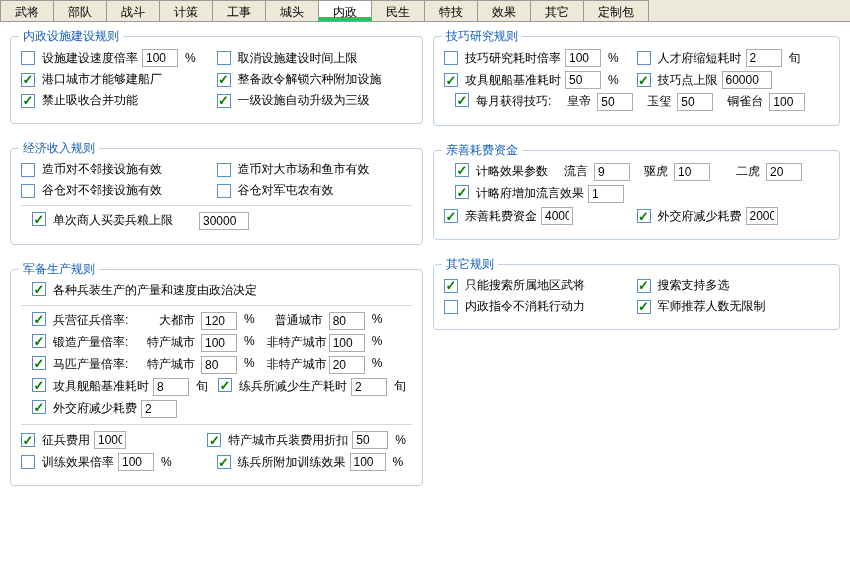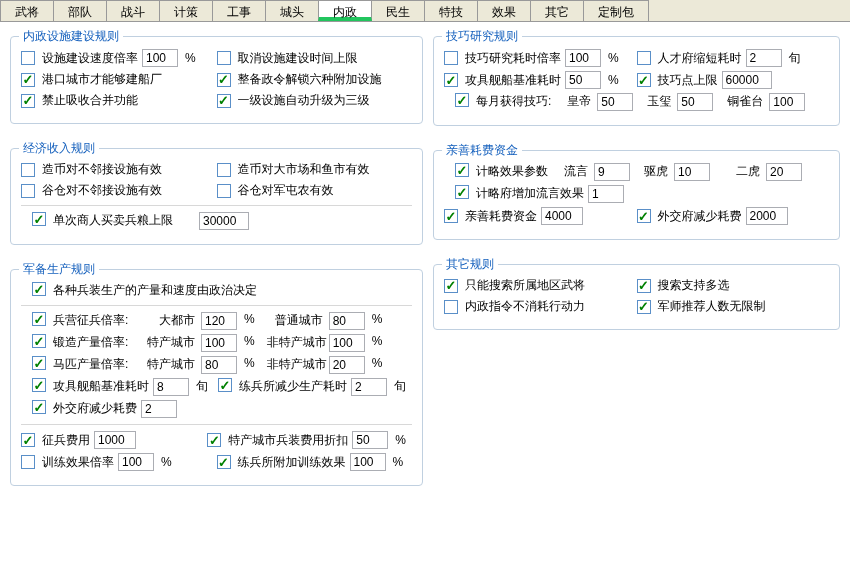--- a/index.html
+++ b/index.html
@@ -101,21 +101,21 @@
 .lbl { margin-left: 3px; white-space: nowrap; }
 .inp {
   border: 1px solid #abadb3;
   height: 18px;
   padding: 0 3px;
   font-size: 12px;
   background: #fff;
   text-align: left;
 }
 .w30 { width: 36px; }
-.w40 { width: 42px; }
+.w40 { width: 32px; }
 .w50 { width: 50px; }
 .unit { margin-left: 3px; margin-right: 6px; }
 .spacer { display: inline-block; width: 18px; }
 hr.div {
   border: none;
   border-top: 1px solid #d8d8d8;
   margin: 6px 0;
 }
 .sublbl { white-space: nowrap; margin-left: 2px; margin-right: 2px; }
 </style>

